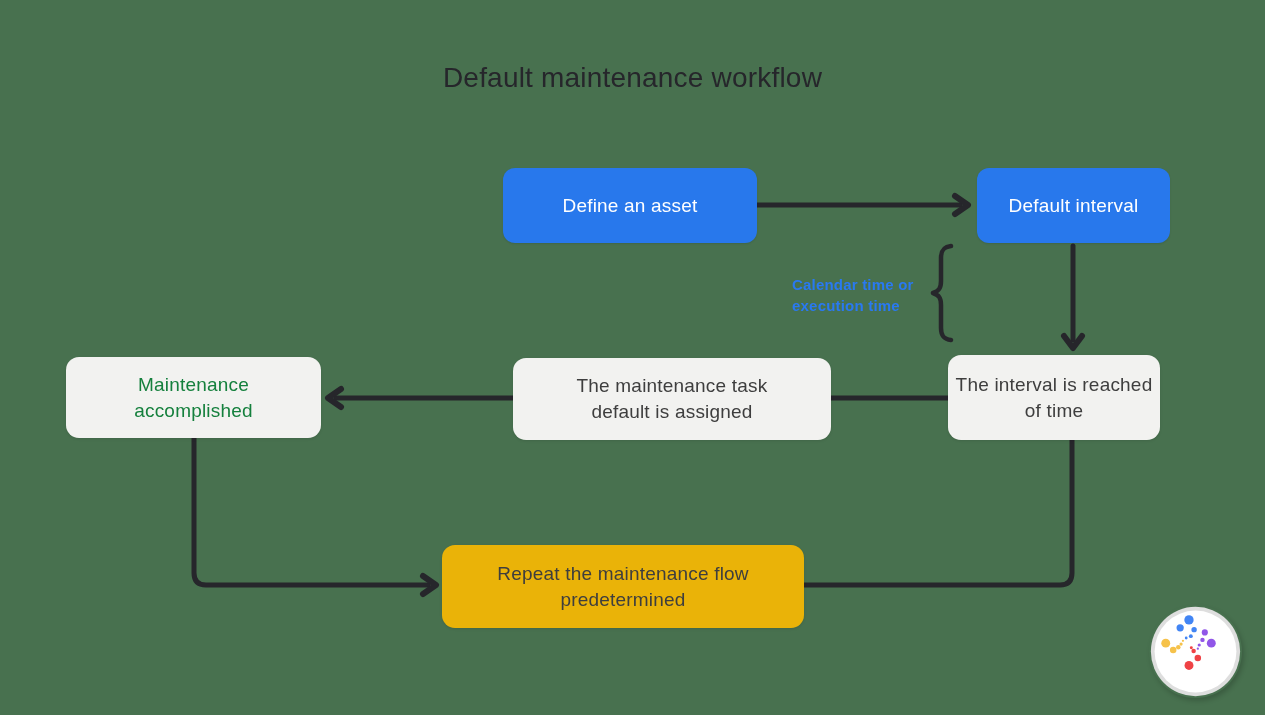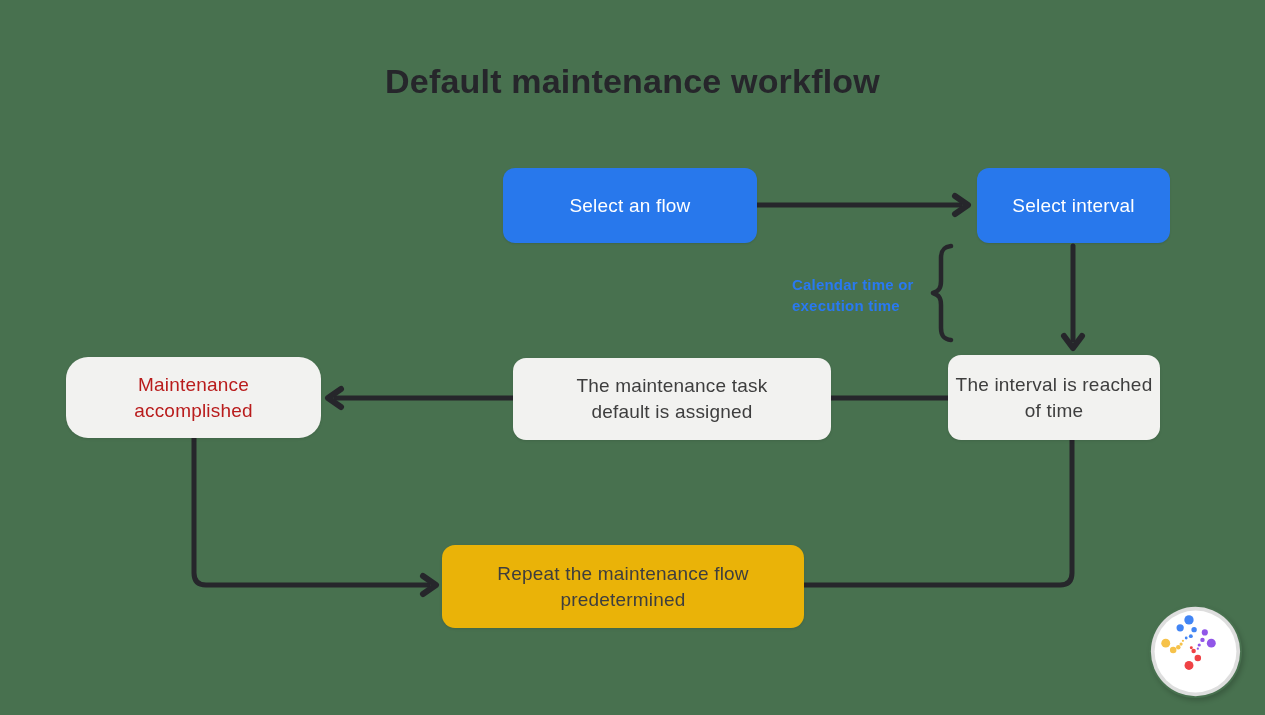--- a/index.html
+++ b/index.html
@@ -11,22 +11,22 @@
     height: 715px;
     overflow: hidden;
   }
 
   .diagram-title {
     position: absolute;
     left: 0;
     top: 62px;
     width: 1265px;
     text-align: center;
-    font-size: 34px;
-    font-weight: 700;
+    font-size: 28px;
+    font-weight: 400;
     letter-spacing: 0.2px;
   }
 
   .connectors {
     position: absolute;
     left: 0;
     top: 0;
   }
 
   .node {
@@ -101,31 +101,31 @@
     <path d="M806,389 L793,398 L806,407" stroke-width="6" stroke-linecap="round" stroke-linejoin="round" stroke="#26262B"></path>
 
     <path d="M341,389 L328,398 L341,407" stroke-width="6" stroke-linecap="round" stroke-linejoin="round" stroke="#26262B"></path>
 
     <path d="M194,438 L194,573 Q194,585 206,585 L428,585" stroke-width="5" stroke-linecap="round" stroke="#26262B"></path>
     <path d="M423,576 L436,585 L423,594" stroke-width="6" stroke-linecap="round" stroke-linejoin="round" stroke="#26262B"></path>
 
     <path d="M1072,440 L1072,573 Q1072,585 1060,585 L804,585" stroke-width="5" stroke-linecap="round" stroke="#26262B"></path>
   </svg>
 
-  <div class="node blue" id="node-select-asset" style="background-color: rgb(40, 120, 236); color: rgb(255, 255, 255);">Select an flow</div>
+  <div class="node blue" id="node-select-asset" style="background-color: rgb(40, 120, 236); color: rgb(255, 255, 255);">Define an asset</div>
 
-  <div class="node blue" id="node-define-interval" style="background-color: rgb(40, 120, 236); color: rgb(255, 255, 255);">Select interval</div>
+  <div class="node blue" id="node-define-interval" style="background-color: rgb(40, 120, 236); color: rgb(255, 255, 255);">Default interval</div>
 
   <div class="node light" id="node-interval-reached" style="background-color: rgb(242, 242, 240); color: rgb(62, 62, 62);">The interval is reached
 of time</div>
 
   <div class="node light" id="node-task-assigned" style="background-color: rgb(242, 242, 240); color: rgb(62, 62, 62);">The maintenance task
 default is assigned</div>
 
-  <div class="node light" id="node-accomplished" style="background-color: rgb(242, 242, 240); color: #b91c1c; border-radius: 22px;">Maintenance
+  <div class="node light" id="node-accomplished" style="background-color: rgb(242, 242, 240); color: #15803d;">Maintenance
 accomplished</div>
 
   <div class="node light" id="node-repeat-flow" style="background-color: #eab308; color: rgb(62, 62, 62);">Repeat the maintenance flow
 predetermined</div>
 
   <div class="annotation" style="color: rgb(41, 121, 242);">Calendar time or
 execution time</div>
 
   <div class="logo-wrap">
     <svg viewBox="0 0 100 100">

